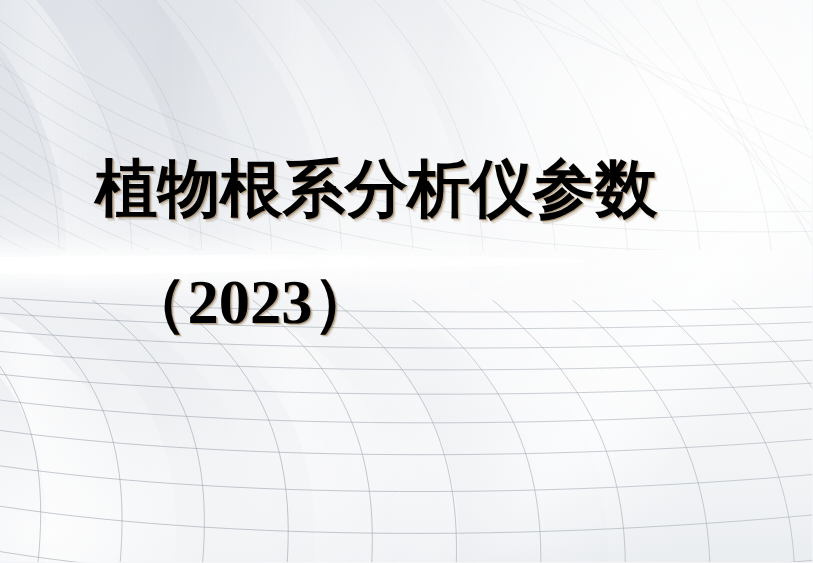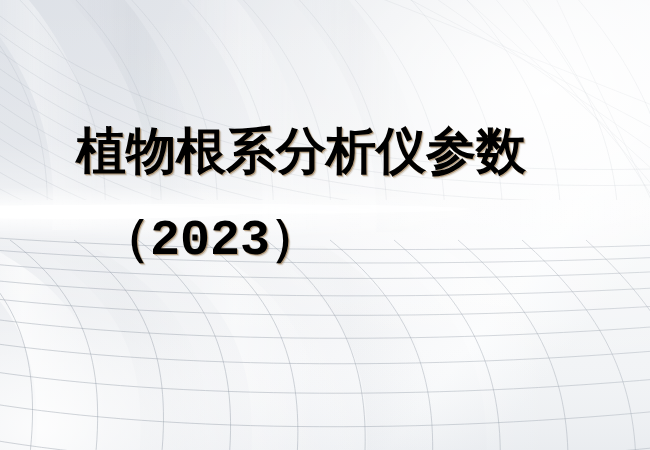--- a/index.html
+++ b/index.html
@@ -49,21 +49,21 @@
     font-family: "DejaVu Sans", "Liberation Sans", sans-serif;
     text-shadow:
       1px 1px 0 rgba(150,110,60,0.55),
       2px 2px 1px rgba(120,90,50,0.22);
   }
   #slide-subtitle {
     left: 100px;
     top: 212px;
     font-size: 50px;
     line-height: 1.18;
-    font-family: Liberation Mono, monospace;
+    font-family: Liberation Serif, serif;
     text-shadow:
       1px 1px 0 rgba(150,110,60,0.55),
       2px 2px 1px rgba(120,90,50,0.22);
   }
 </style>
 </head>
 <body>
 
 <div id="slide">
 

